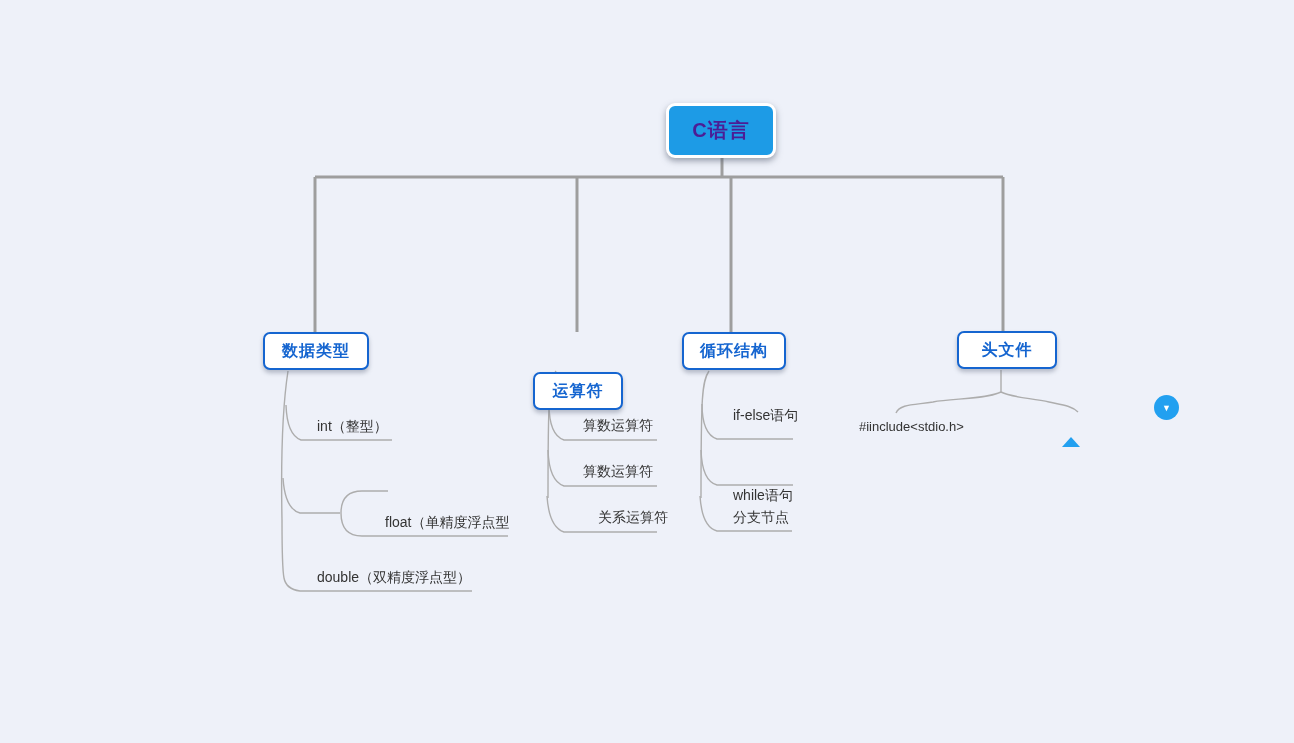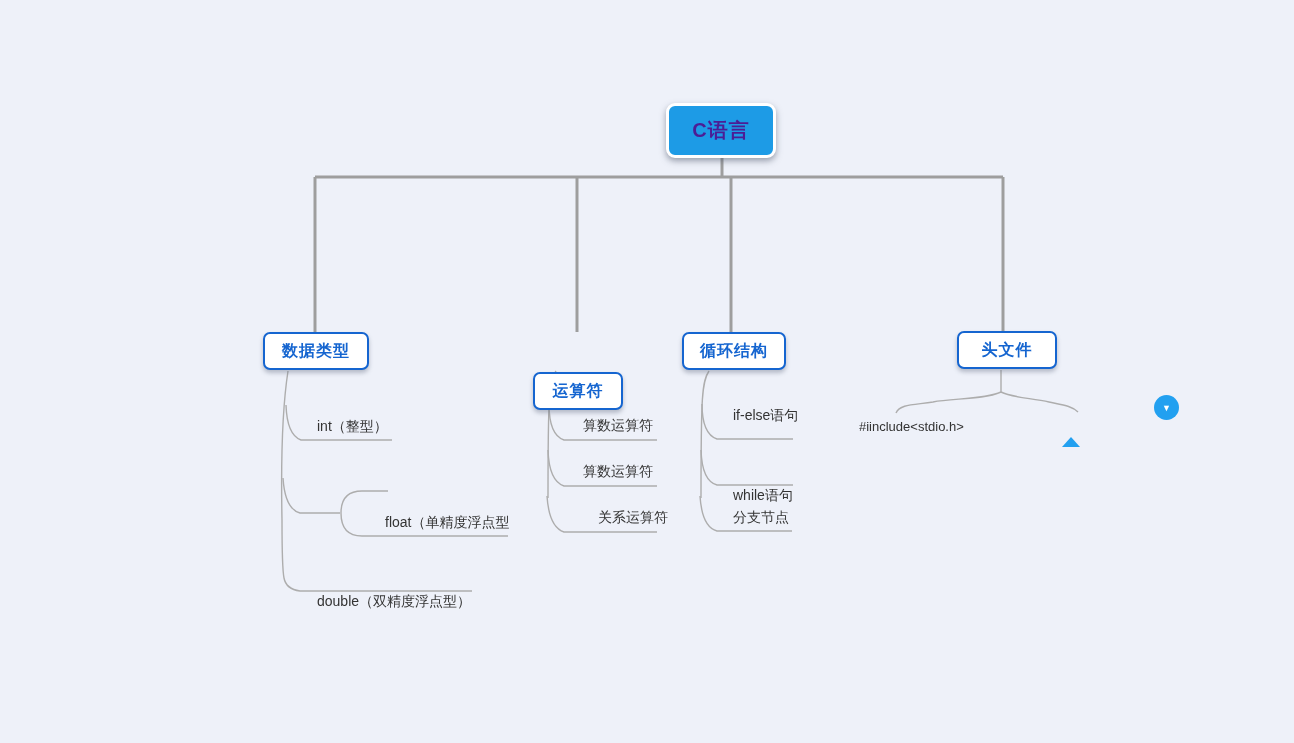--- a/index.html
+++ b/index.html
@@ -94,21 +94,21 @@
   </div>
   <div class="node branch-node" style="left:682px;top:332px;width:104px;">
     <span>循环结构</span>
   </div>
   <div class="node branch-node" style="left:957px;top:331px;width:100px;">
     <span>头文件</span>
   </div>
 
   <div class="leaf" style="left:306px;top:418px;">int（整型）</div>
   <div class="leaf" style="left:374px;top:514px;">float（单精度浮点型</div>
-  <div class="leaf" style="left:306px;top:569px;margin-top:24px;">double（双精度浮点型）</div>
+  <div class="leaf" style="left:306px;top:569px;">double（双精度浮点型）</div>
 
   <div class="leaf" style="left:572px;top:417px;">算数运算符</div>
   <div class="leaf" style="left:572px;top:463px;">算数运算符</div>
   <div class="leaf" style="left:572px;top:509px;margin-left:15px;">关系运算符</div>
 
   <div class="leaf" style="left:722px;top:396px;margin-top:11px;">if-else语句</div>
   <div class="leaf" style="left:722px;top:463px;margin-top:24px;">while语句</div>
   <div class="leaf" style="left:722px;top:509px;">分支节点</div>
 
   <div class="leaf leaf-include" style="left:848px;top:419px;">#iinclude&lt;stdio.h&gt;</div>

